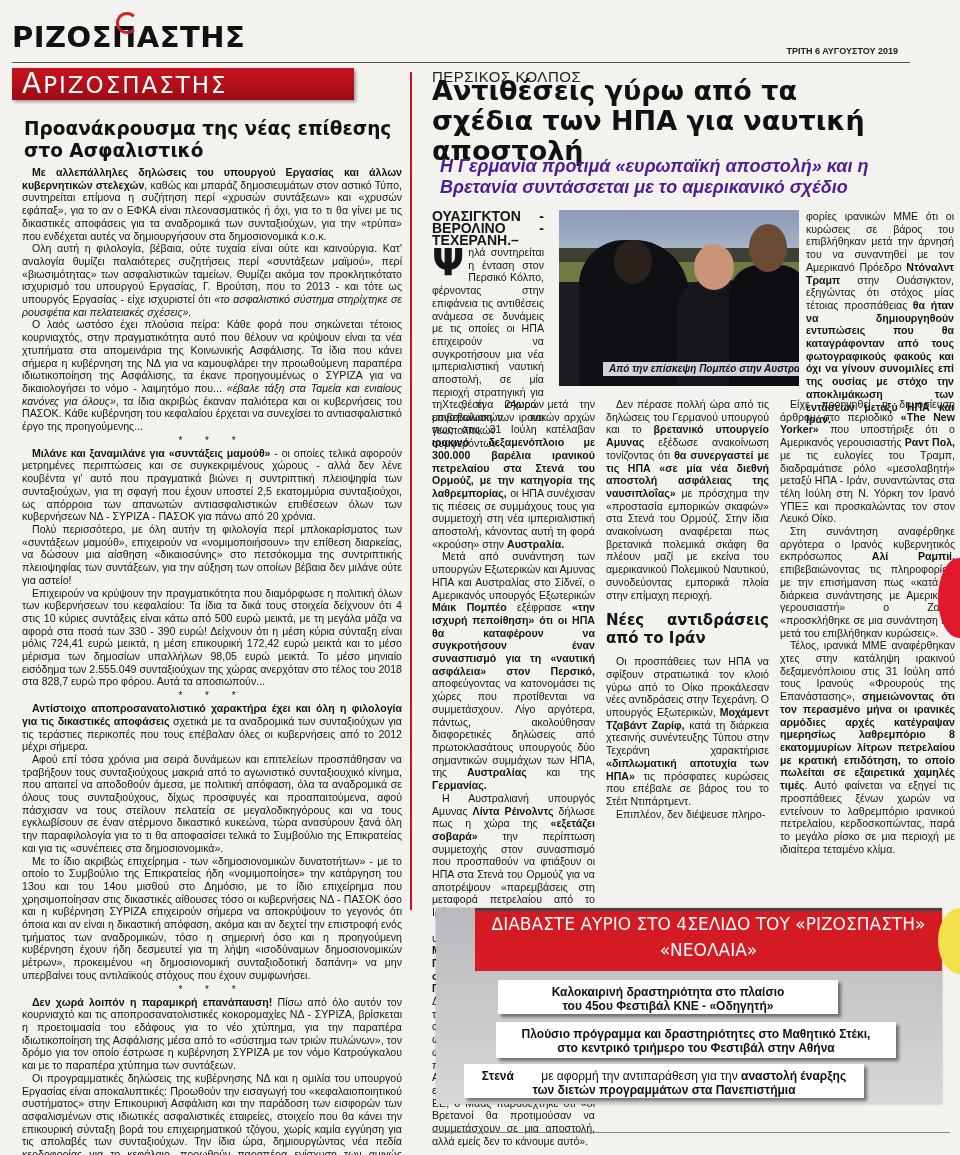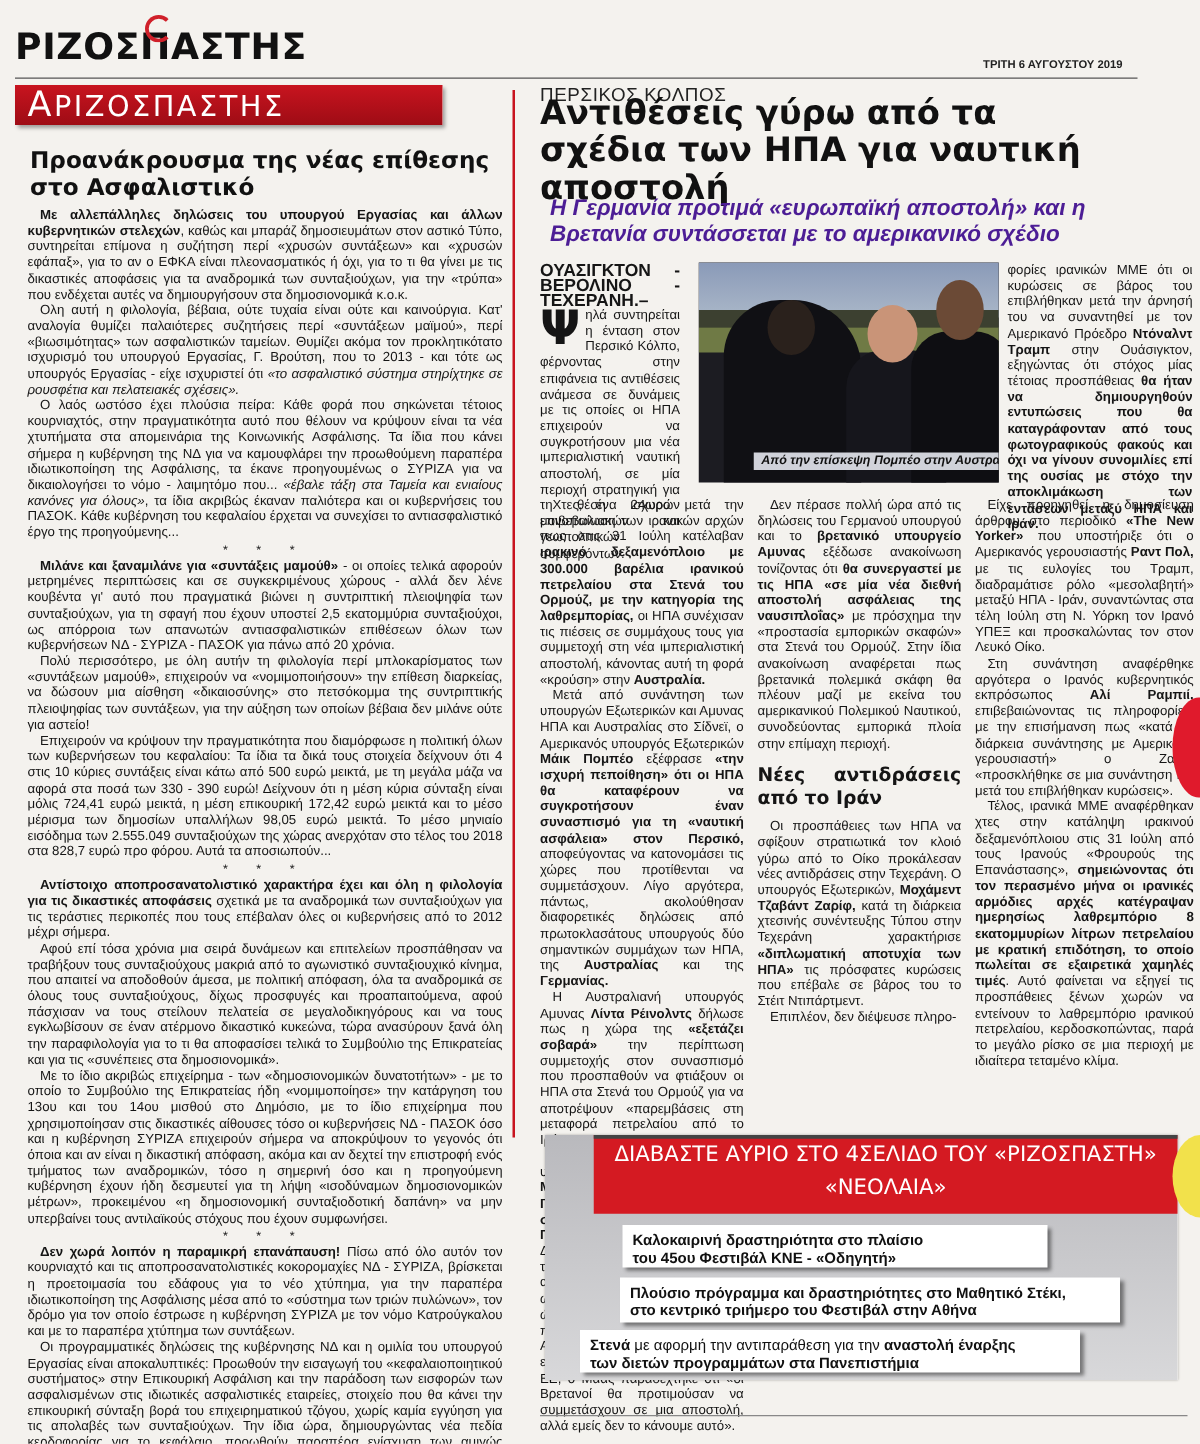--- a/index.html
+++ b/index.html
@@ -45,25 +45,25 @@
   .photo .h3 { position:absolute; left:190px; top:14px; width:38px; height:48px; border-radius:50%; background:#6b4a36; }
   .photo .caption { position:absolute; left:44px; right:0; bottom:10px; height:14px; background:rgba(230,232,240,0.9); font-size:10px; font-weight:bold; font-style:italic; color:#111; line-height:14px; padding-left:6px; white-space:nowrap; }
   .col2 { left:432px; top:398px; width:163px; }
   .col3 { left:606px; top:398px; width:163px; }
   .col3 h3 { font-family:"DejaVu Sans", sans-serif; font-weight:bold; font-size:15px; line-height:18px; margin:10px 0 8px; }
   .col4 { left:806px; top:210px; width:148px; }
   .col4b { left:780px; top:398px; width:175px; }
   
   .promo { left:436px; top:908px; width:506px; height:196px; background:linear-gradient(#b9b9bd,#d8d8da); box-shadow:0 0 2px rgba(0,0,0,0.3); }
   .promo .header { position:absolute; left:0; right:0; top:0; height:63px; background:#d41a22; border-top:3px solid #444; color:#fff; text-align:center; font-family:"DejaVu Sans", sans-serif; font-size:17px; line-height:26px; padding-top:0; box-sizing:border-box;margin-left:39px; }
-  .promo .item { position:absolute; background:#fff; box-shadow:3px 3px 3px rgba(0,0,0,0.45); font-size:12px; font-weight:bold; line-height:14px; padding:5px 8px; box-sizing:border-box; color:#111; }
+  .promo .item { position:absolute; background:#fff; box-shadow:3px 3px 3px rgba(0,0,0,0.45); text-align:center; font-size:12px; font-weight:bold; line-height:14px; padding:5px 8px; box-sizing:border-box; color:#111; }
   .promo .item1 { left:62px; top:72px; width:340px; height:34px; }
   .promo .item2 { left:60px; top:114px; width:400px; height:36px; }
   .promo .item3 { left:28px; top:156px; width:400px; height:34px; }
-  .promo .item3 .norm { font-weight:normal; }
+  .promo .item3 .norm { font-weight:normal;padding-left:24px; }
   .bottom-rule { left:432px; right:10px; top:1132px; height:1px; background:#888; }
   .dot-red { right:-20px; top:558px; width:42px; height:80px; border-radius:50%; background:#e01a2c; }
   .dot-yellow { right:-22px; top:908px; width:44px; height:66px; border-radius:50%; background:#f2e14b; }
 </style>
 </head>
 <body>
 
 <div class="abs masthead">
   <span class="logo-mark"></span>
   <span>ΡΙΖΟΣΠΑΣΤΗΣ</span>

